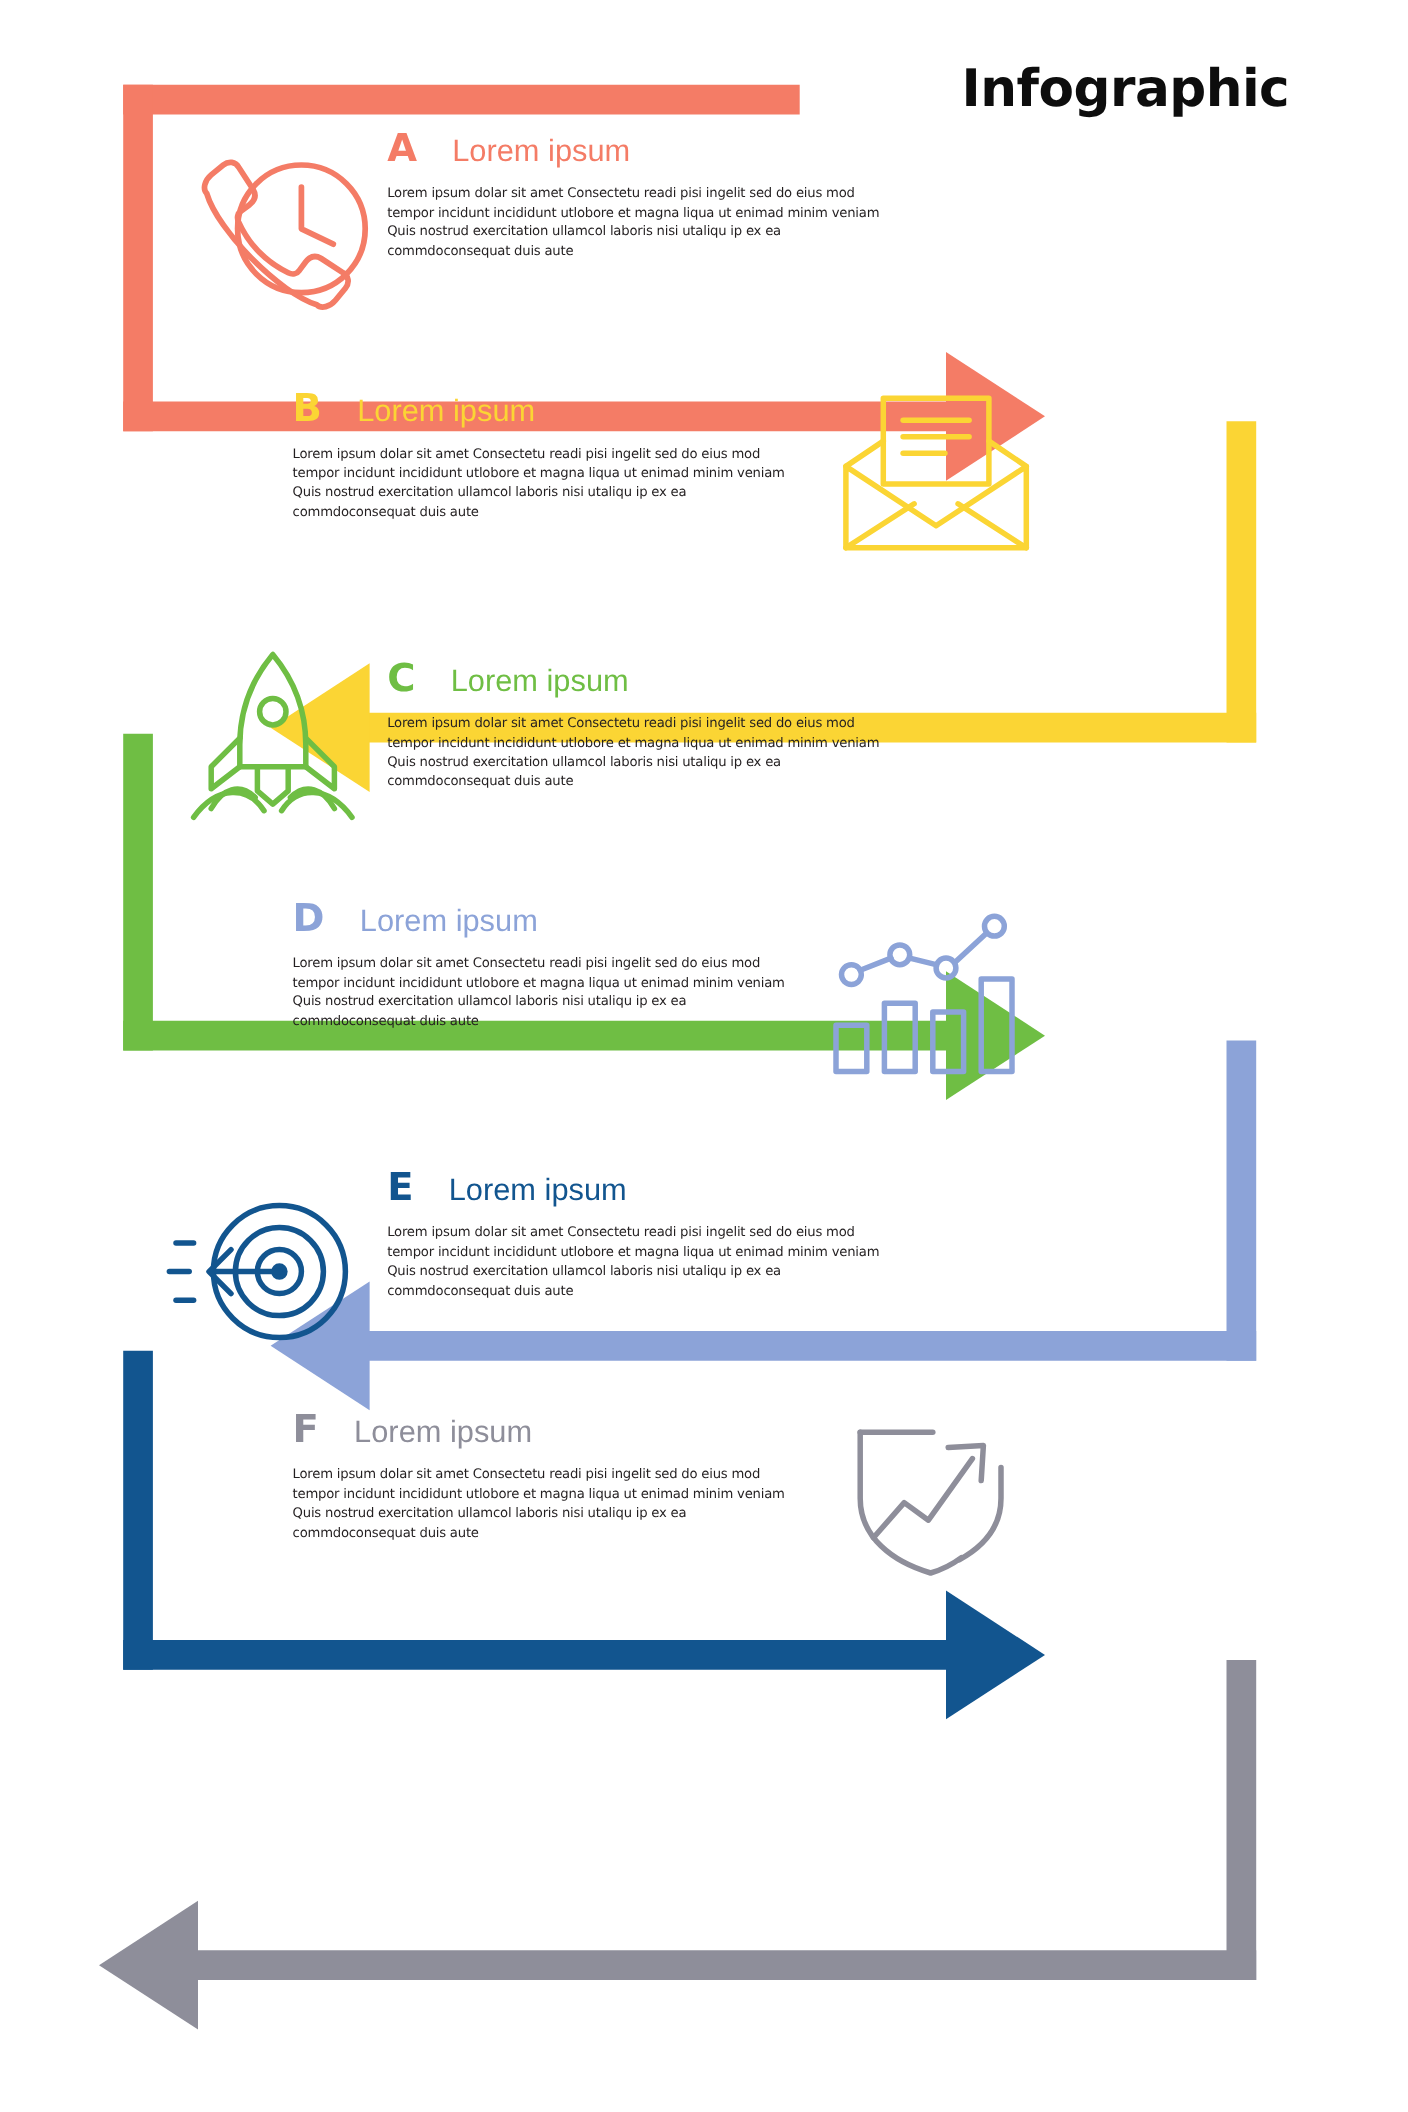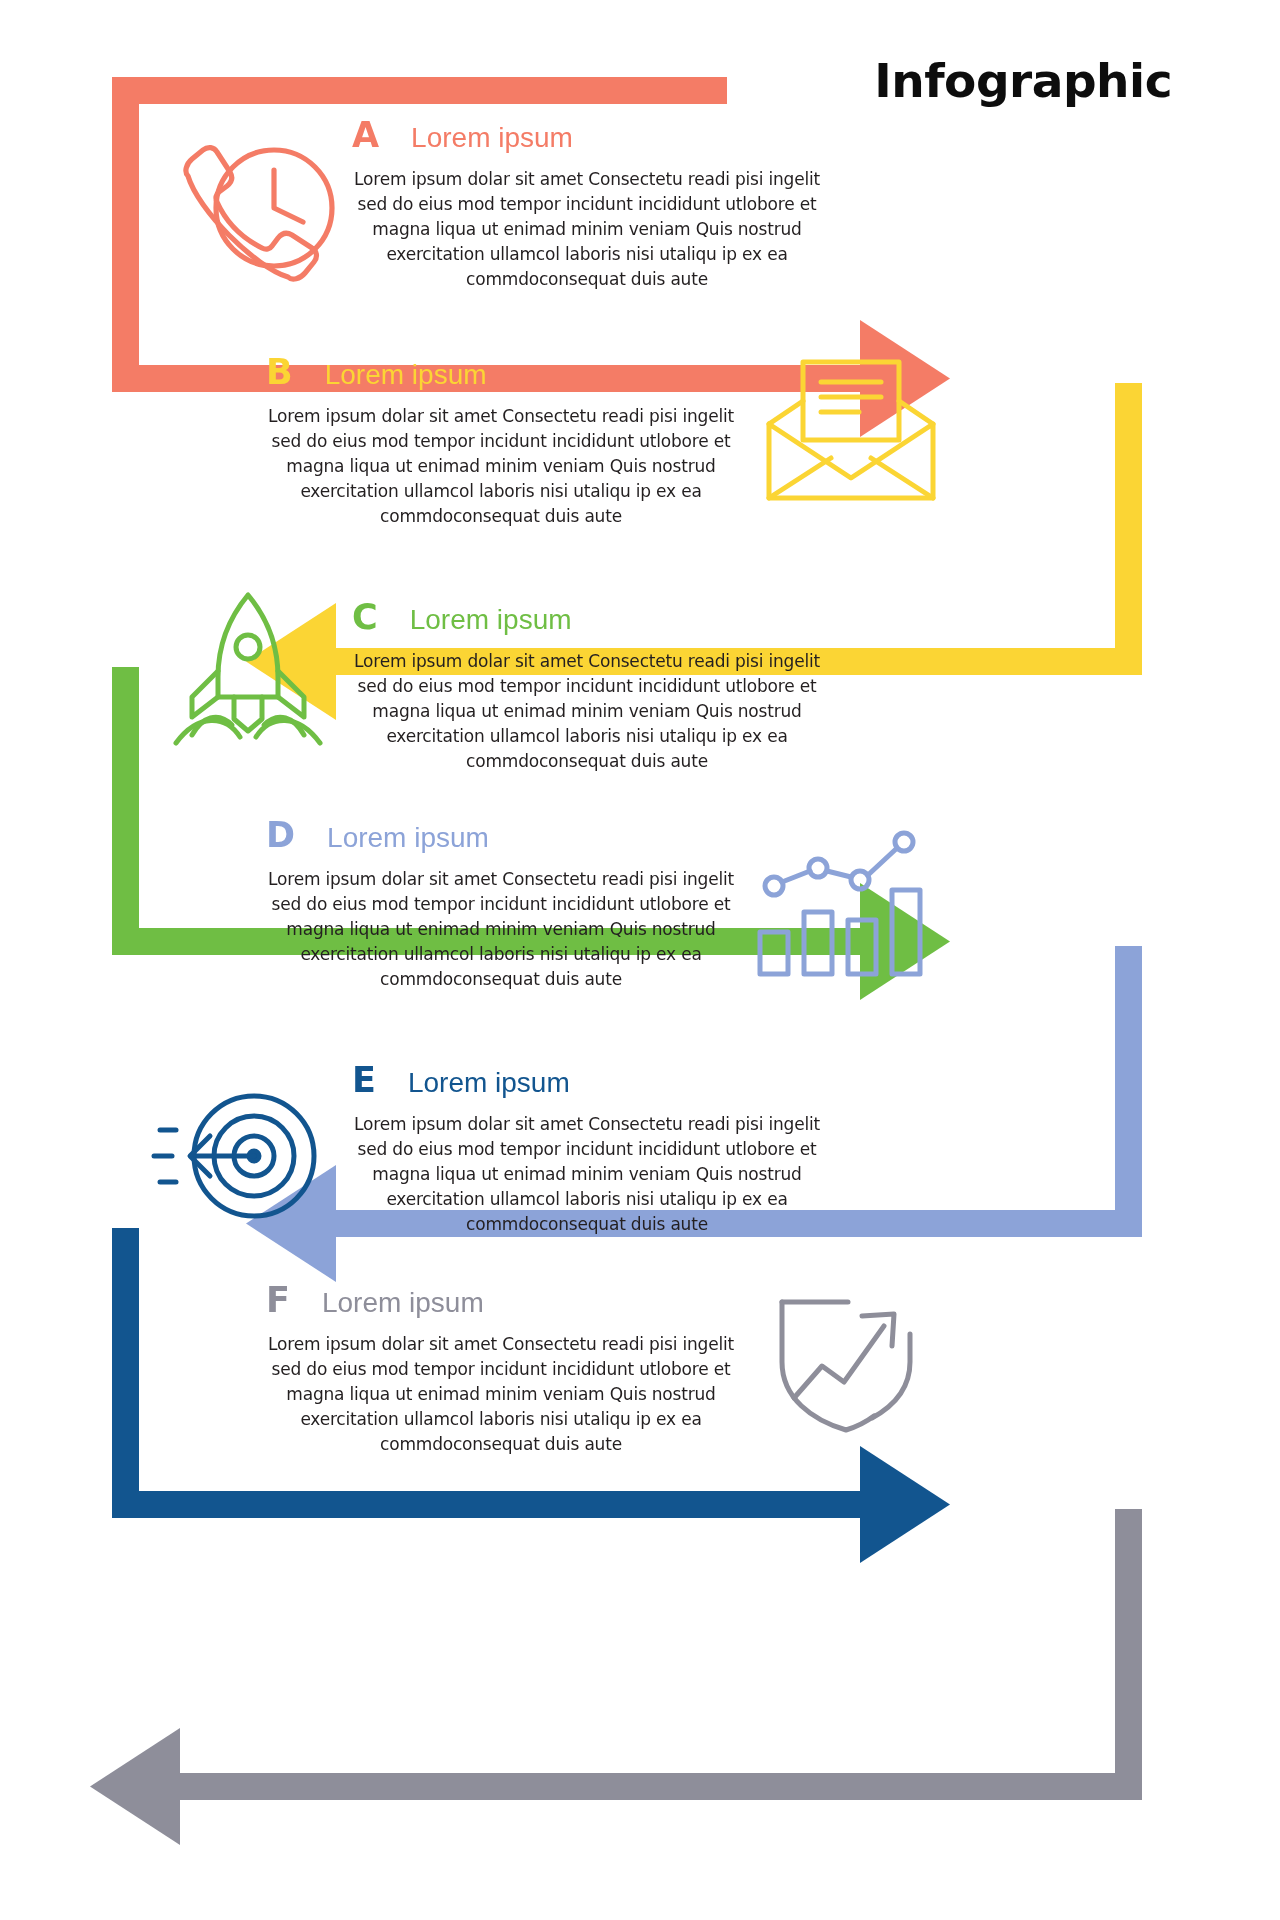--- a/index.html
+++ b/index.html
@@ -5,21 +5,21 @@
   * { box-sizing: border-box; }
   html, body { margin: 0; padding: 0; }
   body {
     width: 1280px;
     height: 1920px;
     background: #ffffff;
     font-family: "Liberation Sans", sans-serif;
     position: relative;
     overflow: hidden;
   }
-  .canvas { position: absolute; left: 0; top: 0; width: 1280px; height: 1920px; text-align: center; }
+  .canvas { position: absolute; left: 0; top: 0; width: 1280px; height: 1920px; }
 
   
   .title {
     position: absolute;
     right: 108px;
     top: 57px;
     font-size: 47px;
     font-weight: bold;
     color: #0d0d0d;
     letter-spacing: -0.5px;
@@ -44,21 +44,21 @@
     font-weight: bold;
     margin-right: 32px;
     font-family: "DejaVu Sans", sans-serif;
   }
   .head .htext {
     font-size: 28px;
     font-weight: normal;
     font-family: Liberation Sans, sans-serif;
   }
   .body {
-    font-size: 17px;
+    font-size: 12px;
     line-height: 1.47;
     color: #231f20;
     width: 470px;
     font-family: "DejaVu Sans", sans-serif;
     letter-spacing: -0.2px;
   }
 
   
   .icon { position: absolute; }
 </style>

